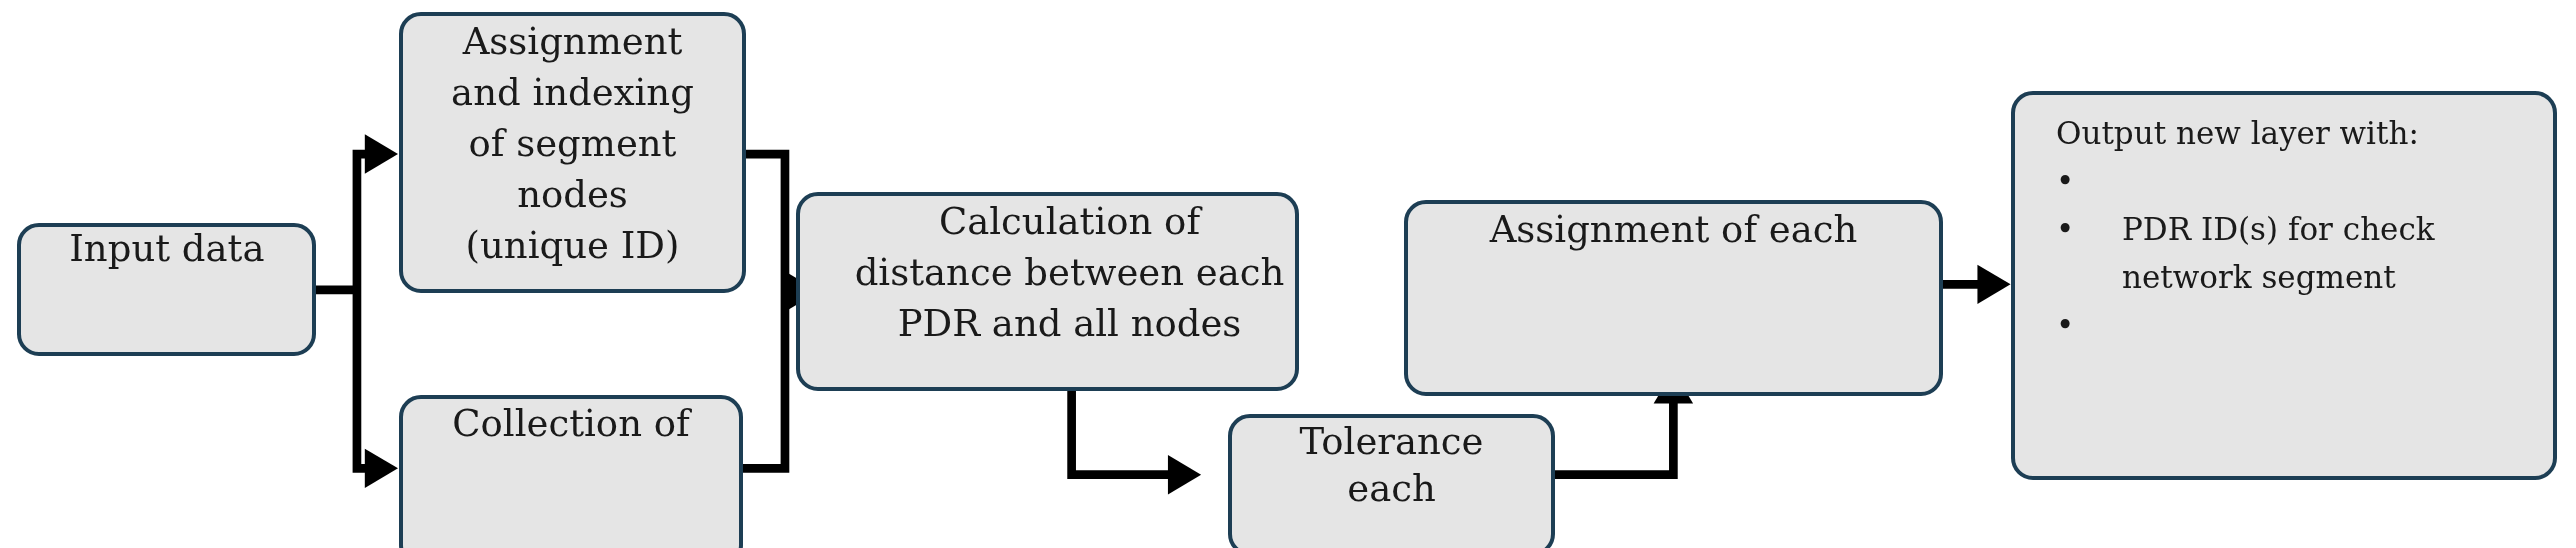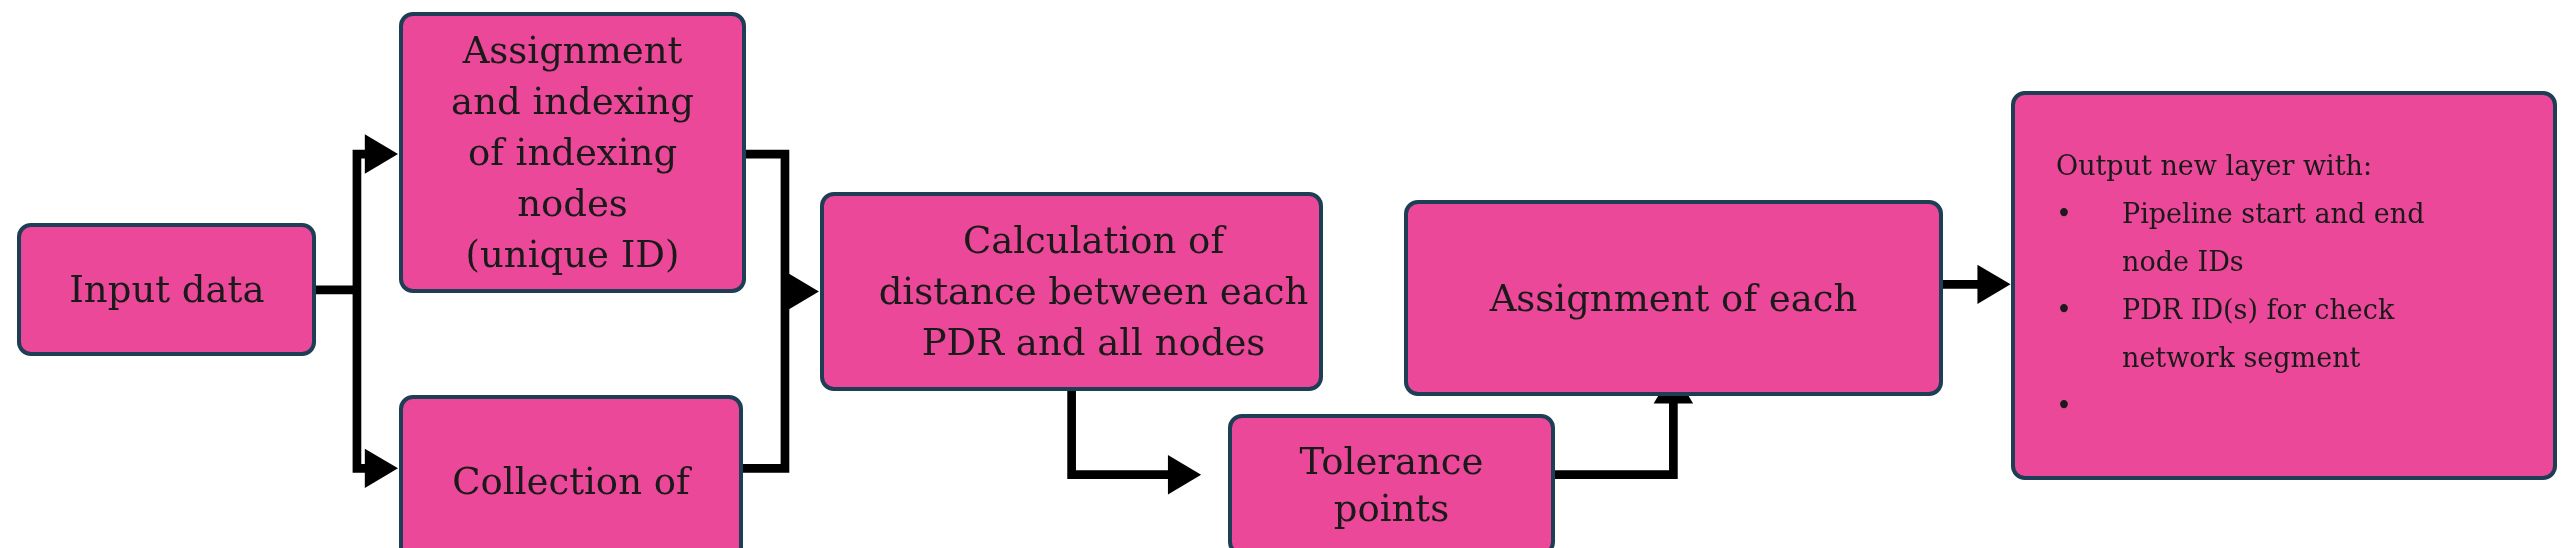--- a/index.html
+++ b/index.html
@@ -21,40 +21,40 @@
     fill: none;
     stroke: #000000;
     stroke-width: 11;
     stroke-linecap: square;
     stroke-linejoin: miter;
   }
   svg.connectors polygon { fill: #000000; }
   .node {
     position: absolute;
     box-sizing: border-box;
-    background: #ec4899;
+    background: #e5e5e5;
     border: 4px solid #1d3e54;
-    border-radius: 14px;
+    border-radius: 22px;
     display: flex;
     flex-direction: column;
     align-items: center;
-    justify-content: center;
+    justify-content: flex-start;
     text-align: center;
   }
   .node .ln { white-space: nowrap; }
 
   .node-input      { left: 17.4px;   top: 223px; width: 299px; height: 133px; font-size: 37px; }
   .node-assign-idx { left: 399px;  top: 12px;  width: 347px; height: 281px; font-size: 37px; line-height: 51px; }
   .node-collection { left: 399px;  top: 395px; width: 344px; height: 172px; font-size: 37px; line-height: 49px; }
-  .node-calc       { left: 820px; top: 192px; width: 503px; height: 199px; font-size: 37px; line-height: 51px; padding-left: 44px; }
+  .node-calc       { left: 796px; top: 192px; width: 503px; height: 199px; font-size: 37px; line-height: 51px; padding-left: 44px; }
   .node-tolerance  { left: 1228px; top: 414px; width: 327px; height: 142px; font-size: 37px; line-height: 47px; }
   .node-nearest    { left: 1404px; top: 200px; width: 539px; height: 196px; font-size: 37px; line-height: 51px; }
   .node-output {
     left: 2011px; top: 91px; width: 546px; height: 389px;
-    font-size: 27px; line-height: 48px;
+    font-size: 31px; line-height: 48px;
     align-items: flex-start;
     text-align: left;
     padding: 14.2px 27px 14.2px 41px;
   }
   .out-title { white-space: nowrap; }
   .out-li { display: flex; }
   .out-li .dot { flex: 0 0 66px; }
   .out-li .li-text { width: 324px; }
 </style>
 </head>
@@ -81,49 +81,48 @@
     <polygon points="2546,360 2504,335 2504,385"></polygon>
   </svg>
 
   <div class="node node-input">
     <div class="ln">Input data</div>
   </div>
 
   <div class="node node-assign-idx">
     <div class="ln">Assignment</div>
     <div class="ln">and indexing</div>
-    <div class="ln">of indexing</div>
+    <div class="ln">of segment</div>
     <div class="ln">nodes</div>
     <div class="ln">(unique ID)</div>
   </div>
 
   <div class="node node-collection">
     <div class="ln">Collection of</div>
   </div>
 
   <div class="node node-calc">
     <div class="ln">Calculation of</div>
     <div class="ln">distance between each</div>
     <div class="ln">PDR and all nodes</div>
   </div>
 
   <div class="node node-tolerance">
     <div class="ln">Tolerance</div>
-    <div class="ln">points</div>
+    <div class="ln">each</div>
   </div>
 
   <div class="node node-nearest">
     <div class="ln">Assignment of each</div>
   </div>
 
   <div class="node node-output">
     <div class="out-title">Output new layer with:</div>
     <div class="out-li">
       <span class="dot">•</span>
-      <span class="li-text">Pipeline start and end node IDs</span>
     </div>
     <div class="out-li">
       <span class="dot">•</span>
       <span class="li-text">PDR ID(s) for check network segment</span>
     </div>
     <div class="out-li">
       <span class="dot">•</span>
     </div>
   </div>
 

